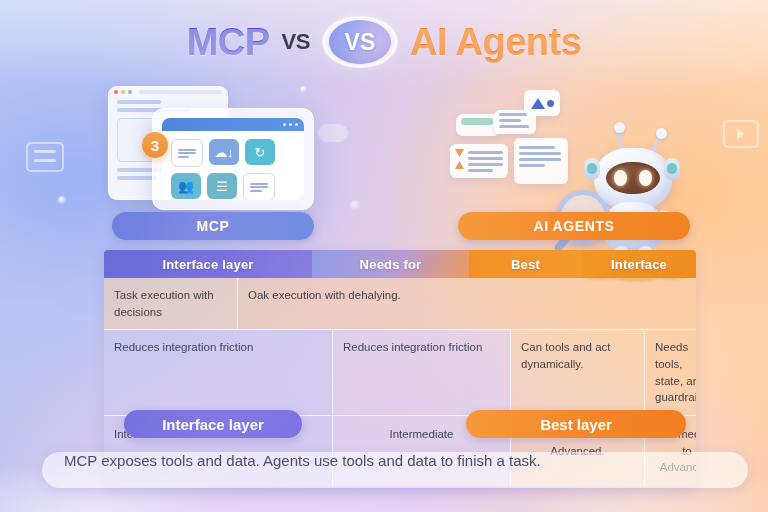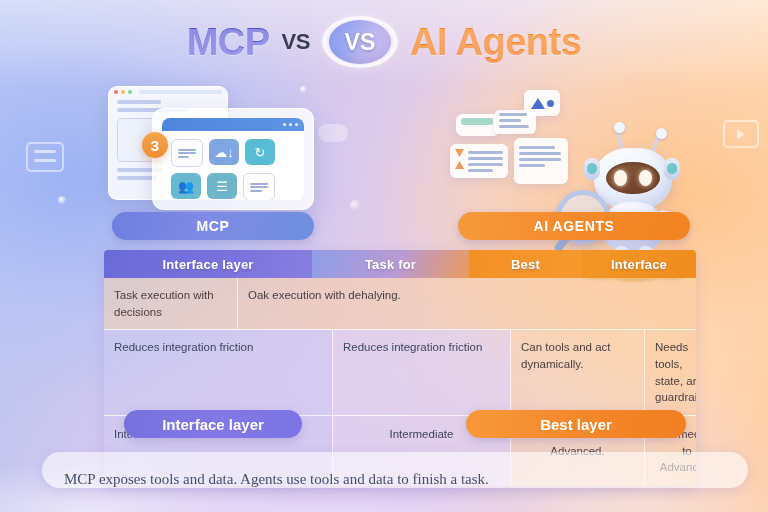--- a/index.html
+++ b/index.html
@@ -125,21 +125,21 @@
   .td.c1{flex:0 0 157px;background:rgba(226,212,236,.5);border-right:1px solid rgba(255,255,255,.7);text-align:left;}
   .td.c2{flex:0 0 113px;background:rgba(250,212,172,.55);border-right:1px solid rgba(255,255,255,.7);color:#4a3f43;}
   .td.c3{flex:1 1 auto;background:rgba(249,206,164,.55);color:#4a3f43;}
   .trow.r3 .td{padding:10px;}
   .trow.r3 .td.c1,.trow.r3 .td.c2,.trow.r3 .td.c3{text-align:center;}
   .trow.last .td{border-bottom:none;}
 
   
   .footer{position:absolute;left:42px;top:452px;width:684px;height:36px;border-radius:18px;
     background:rgba(255,255,255,.58);box-shadow:0 3px 12px rgba(140,130,190,.2);
-    display:flex;align-items:flex-end;padding-left:22px;font-family:Liberation Serif, serif;}
+    display:flex;align-items:flex-start;padding-left:22px;}
   .footer span{font-size:15px;color:#474f6b;}
 </style>
 </head>
 <body>
 
 <div id="stage">
 
   <div class="bg-layer">
     <div class="topglow"></div>
     <div class="cloudband"></div>
@@ -289,21 +289,21 @@
       </div>
     </div>
   </div>
 
   <div class="pill blue" style="left:112px;top:212px;width:202px;">MCP</div>
   <div class="pill orange" style="left:458px;top:212px;width:232px;">AI AGENTS</div>
 
   <div class="tbl">
     <div class="thead">
       <div class="th c0">Interface layer</div>
-      <div class="th c1">Task for</div>
+      <div class="th c1">Needs for</div>
       <div class="th c2">Best</div>
       <div class="th c3">Interface</div>
     </div>
     <div class="trow r1">
       <div class="td c2">Task execution with decisions</div>
       <div class="td c3">Oak execution with dehalying.</div>
     </div>
     <div class="trow r2">
       <div class="td c0">Reduces integration friction</div>
       <div class="td c1">Reduces integration friction</div>

